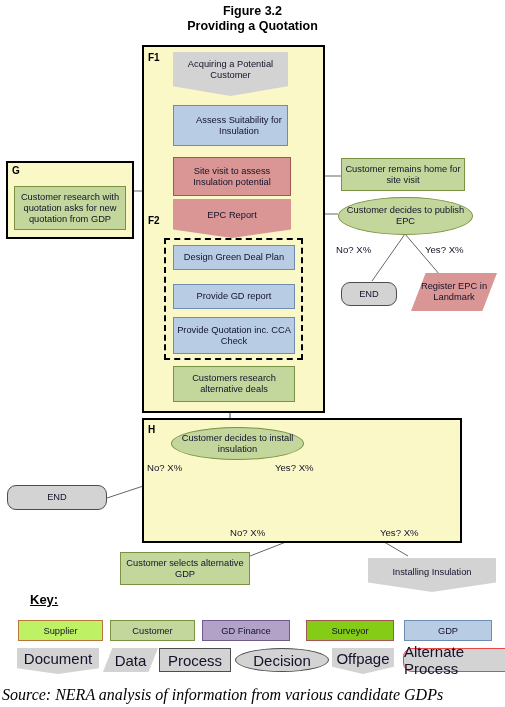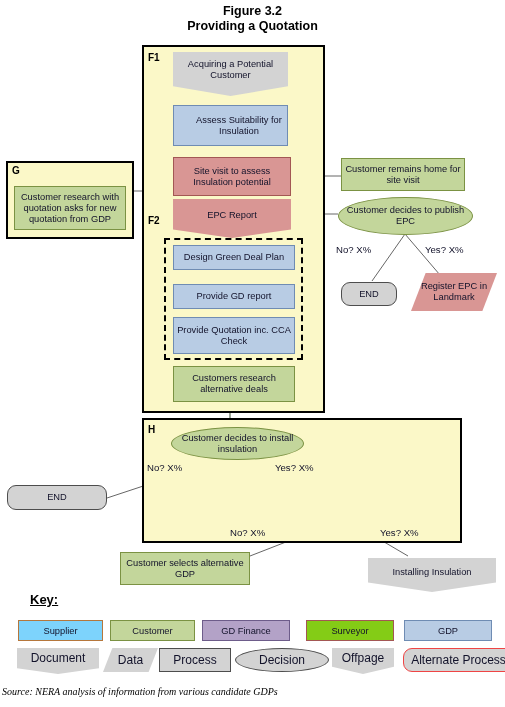--- a/index.html
+++ b/index.html
@@ -83,24 +83,24 @@
     text-decoration:underline;
   }
   .key-sw{
     position:absolute;box-sizing:border-box;
     display:flex;align-items:center;justify-content:center;
     font-size:9.3px;border:1px solid #5b5b5b;color:#12122a;
   }
   .key-shape{
     position:absolute;box-sizing:border-box;
     display:flex;align-items:center;justify-content:center;
-    font-size:12px;color:#12122a;background:#d3d3d3;text-align:center;
+    font-size:15px;color:#12122a;background:#d3d3d3;
   }
   .source{
-    position:absolute;left:2px;top:686px;font-size:10px;font-style:italic;
+    position:absolute;left:2px;top:686px;font-size:16px;font-style:italic;
     font-family:"Liberation Serif", serif;color:#000;
   }
 </style>
 </head>
 <body>
 
 <div id="stage">
 
   <div class="fig-title">
     <div>Figure 3.2</div>
@@ -187,21 +187,21 @@
   <div class="edge-label" style="left:380px;top:527px;">Yes? X%</div>
 
   <div class="node c-grey sh-alt" style="left:7px;top:485px;width:100px;height:25px;">END</div>
 
   <div class="node c-customer sh-process" style="left:120px;top:552px;width:130px;height:33px;">Customer selects alternative GDP</div>
 
   <div class="node c-grey sh-offpage" style="left:368px;top:558px;width:128px;height:34px;padding-bottom:8px;">Installing Insulation</div>
 
   <div class="key-title" style="left:30px;top:592px;">Key:</div>
 
-  <div class="key-sw" style="left:18px;top:620px;width:85px;height:21px;background:#7dd3fc;border-color:#b5773c;">Supplier</div>
+  <div class="key-sw" style="left:18px;top:620px;width:85px;height:21px;background:#bef264;border-color:#b5773c;">Supplier</div>
   <div class="key-sw" style="left:110px;top:620px;width:85px;height:21px;background:#c3d69b;border-color:#7b9243;">Customer</div>
   <div class="key-sw" style="left:202px;top:620px;width:88px;height:21px;background:#b3a2c7;border-color:#6d5c8a;">GD Finance</div>
   <div class="key-sw" style="left:306px;top:620px;width:88px;height:21px;background:#84cc16;border-color:#a35754;">Surveyor</div>
   <div class="key-sw" style="left:404px;top:620px;width:88px;height:21px;background:#b8cce4;border-color:#6f8cb3;">GDP</div>
 
   <div class="key-shape sh-doc" style="left:17px;top:648px;width:82px;height:26px;padding-bottom:6px;">Document</div>
   <div class="key-shape sh-data" style="left:103px;top:648px;width:55px;height:24px;">Data</div>
   <div class="key-shape" style="left:159px;top:648px;width:72px;height:24px;border:1px solid #4d4d4d;">Process</div>
   <div class="key-shape sh-decision" style="left:235px;top:648px;width:94px;height:24px;border:1px solid #4d4d4d;">Decision</div>
   <div class="key-shape sh-offpage" style="left:332px;top:648px;width:62px;height:26px;padding-bottom:6px;">Offpage</div>

